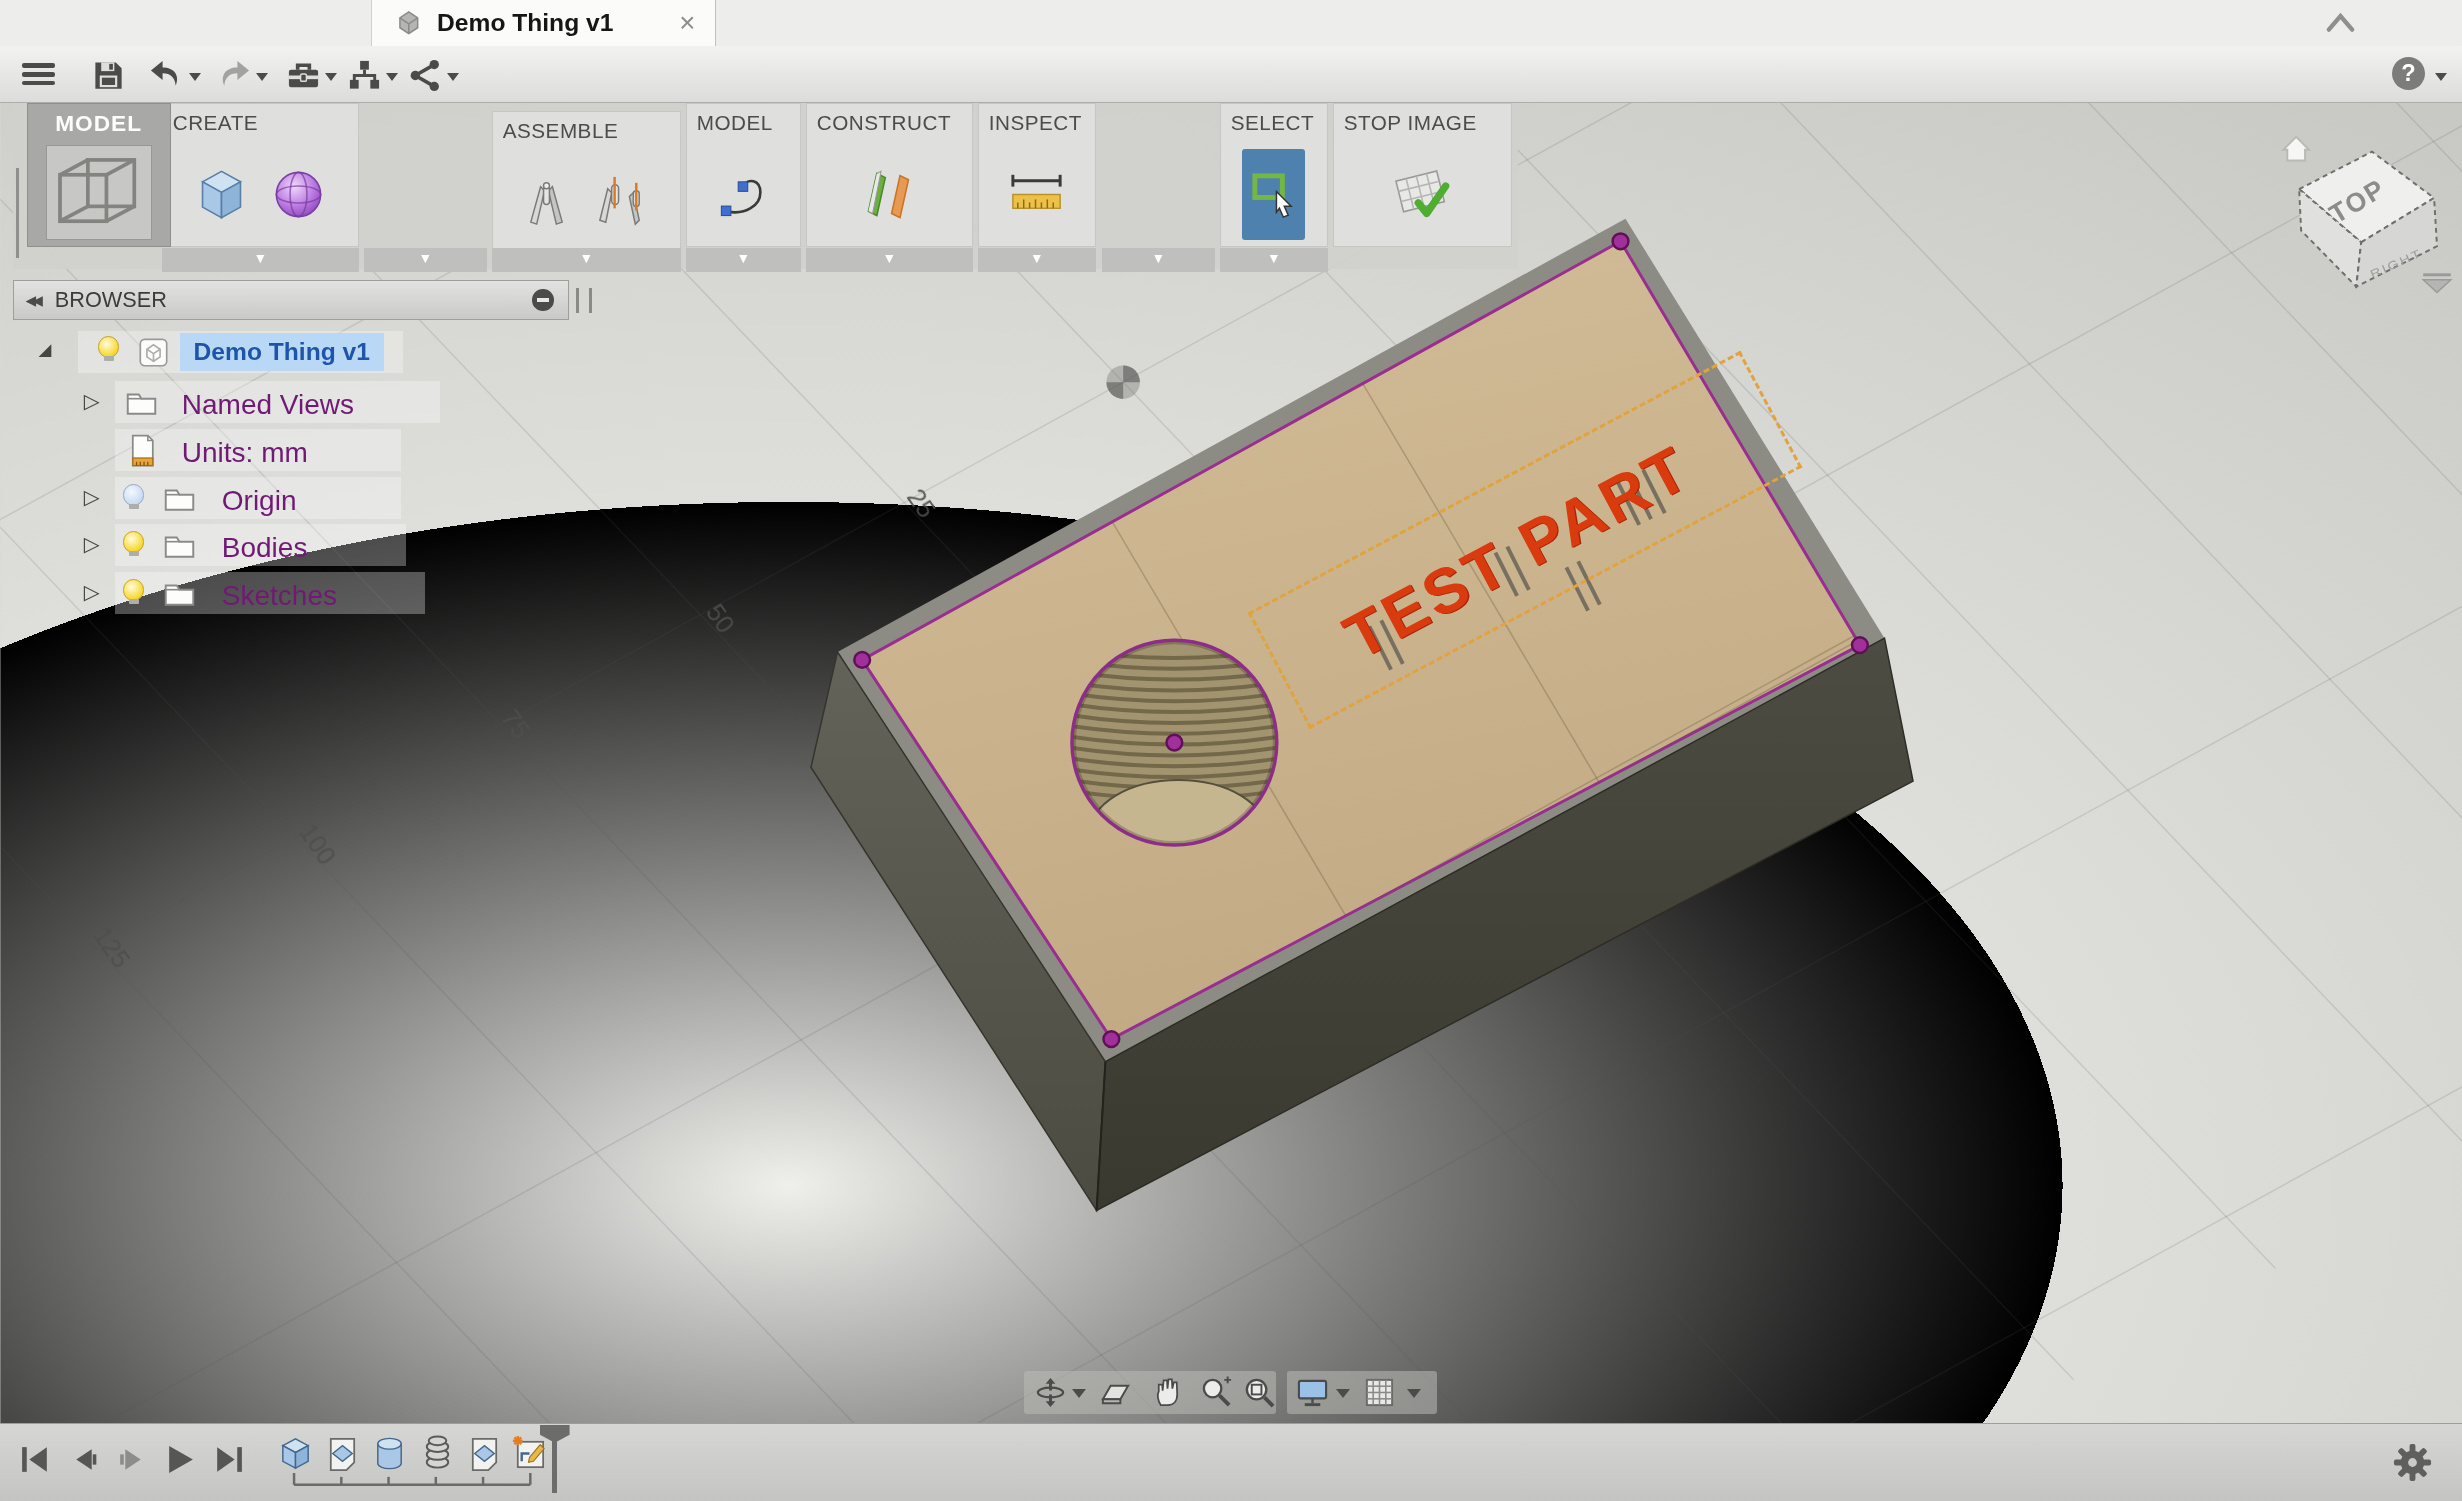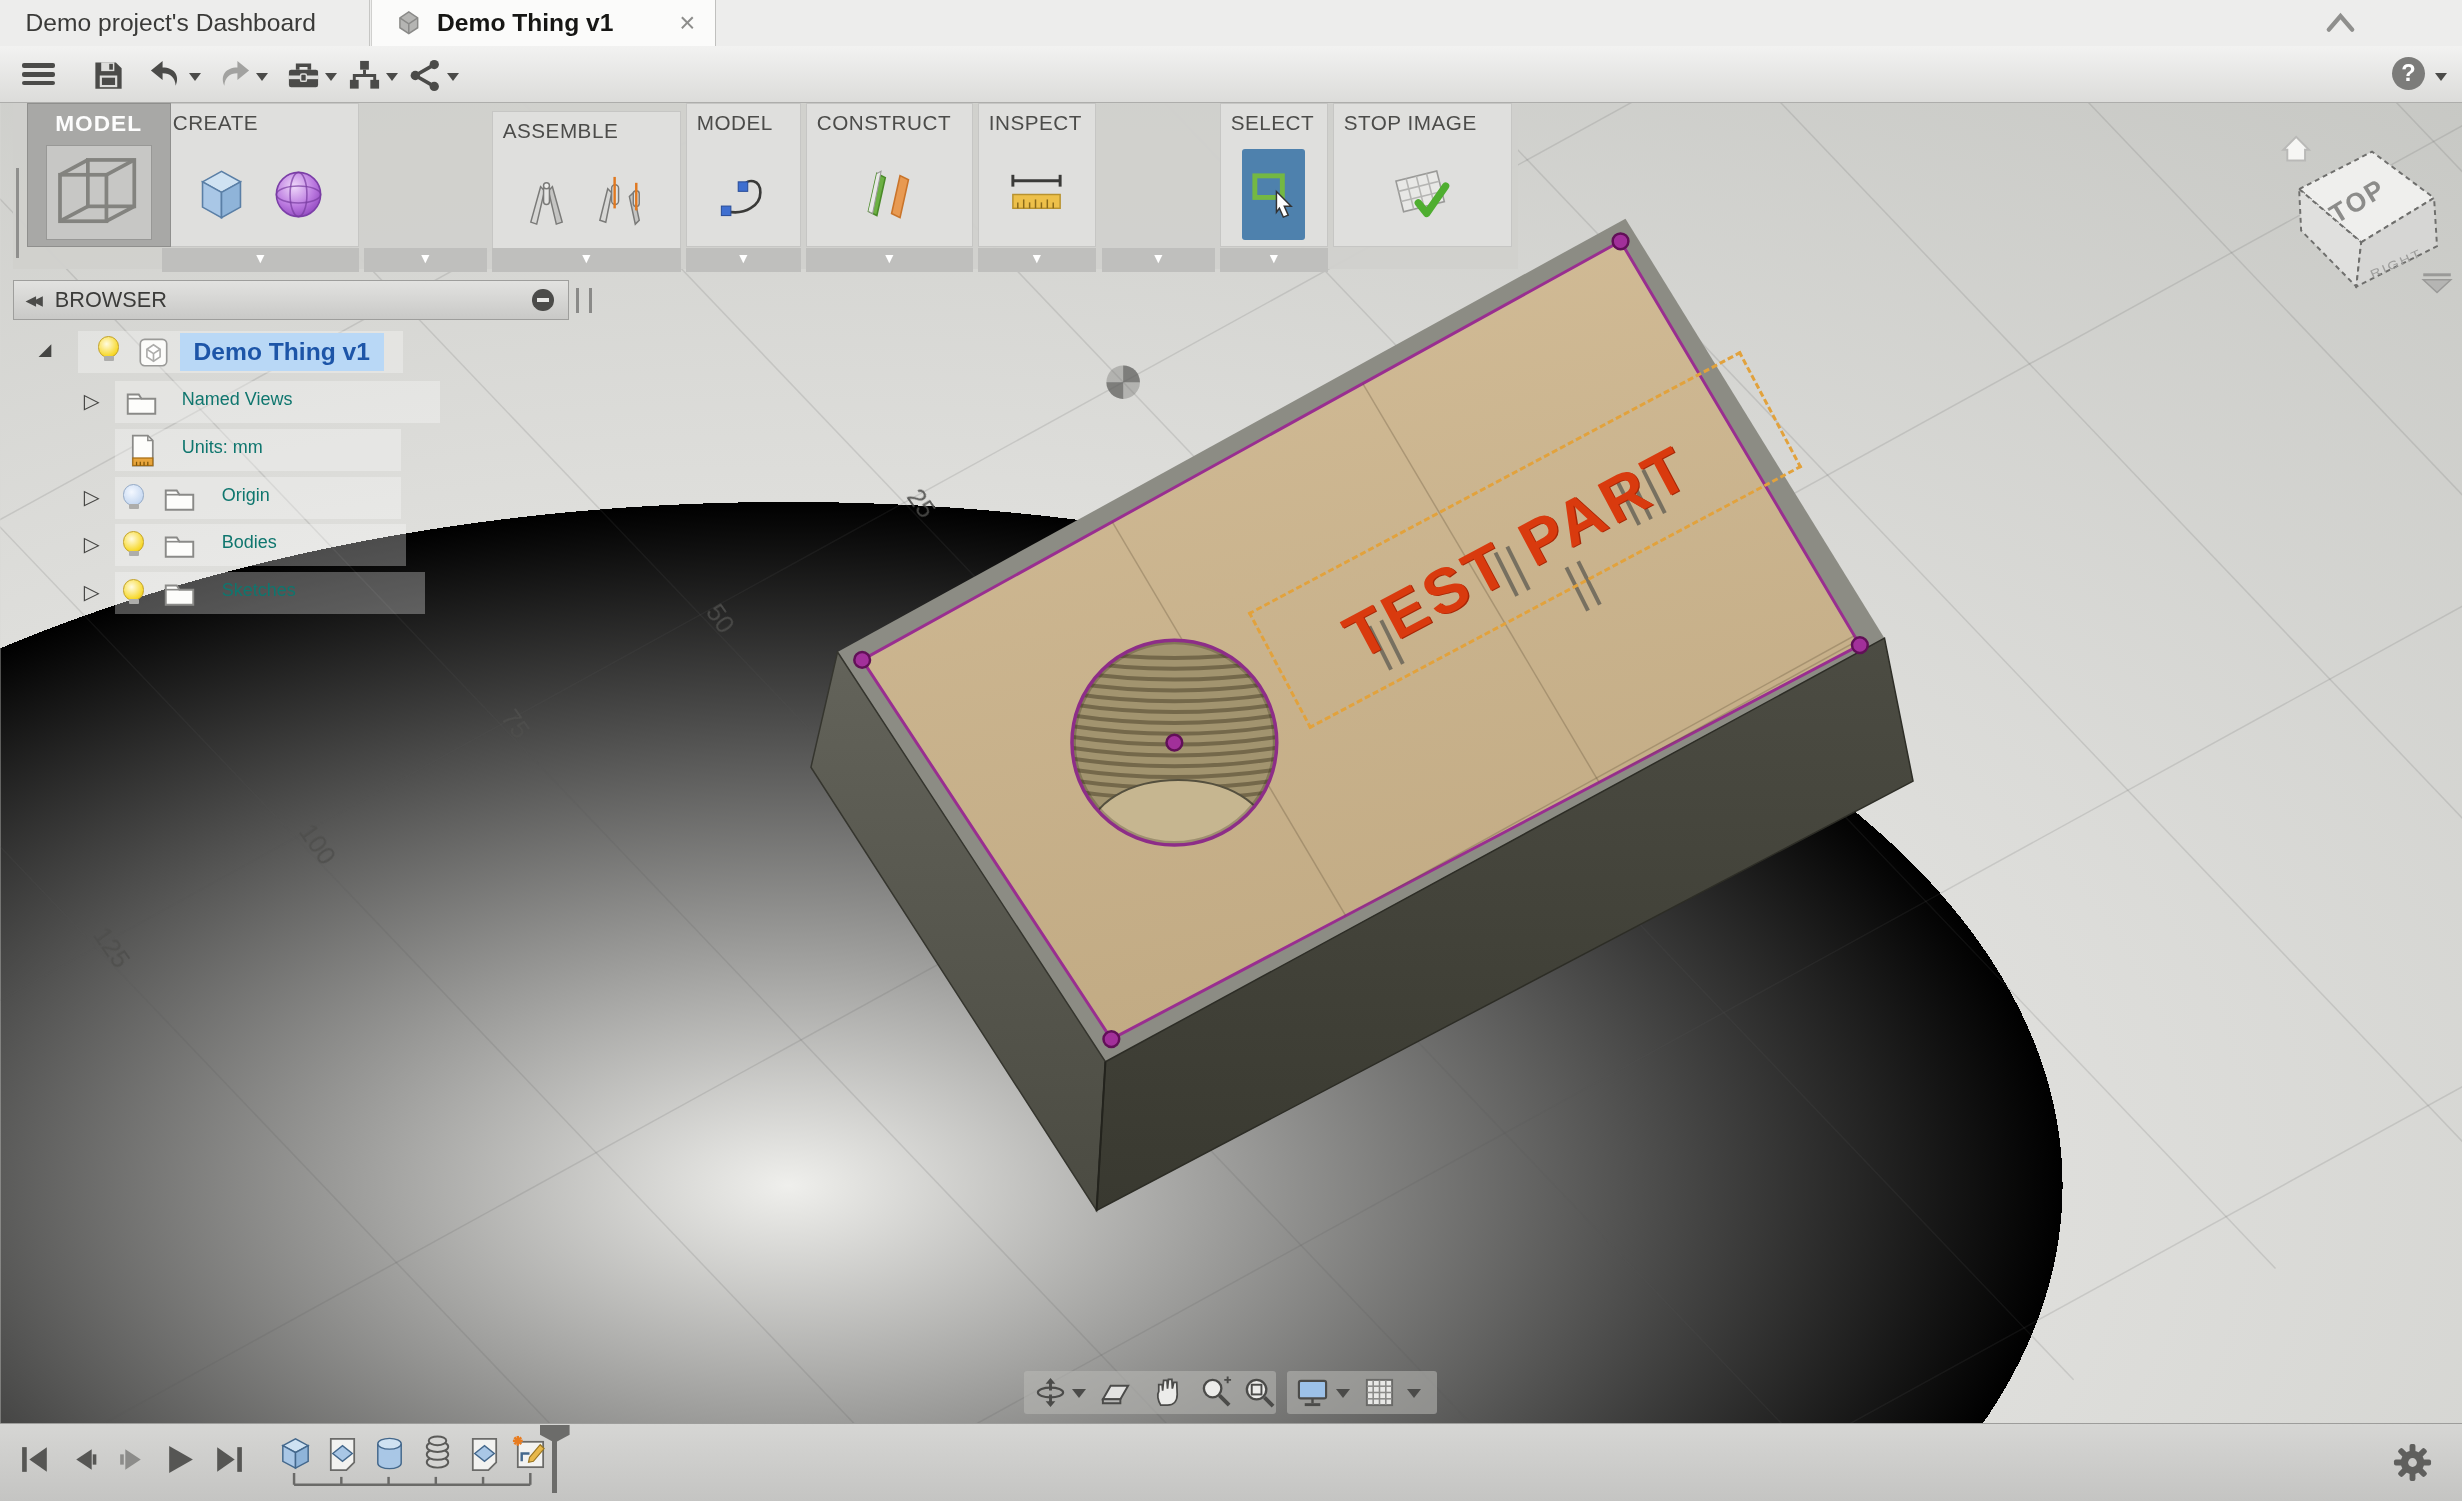--- a/index.html
+++ b/index.html
@@ -38,21 +38,21 @@
   .bheader{left:0;top:0;width:556px;height:40px;background:linear-gradient(#e2e2e0,#c9c9c7);
            border:1px solid #9e9e9c;box-sizing:border-box;display:flex;align-items:center;}
   .bcollapse{margin-left:11.8px;font-size:13.8px;color:#4b4b49;letter-spacing:-3.9px;}
   .btitle{margin-left:15.8px;font-size:21.7px;color:#3c3c3a;}
   .bminus{margin-left:auto;margin-right:13.8px;width:21.7px;height:21.7px;border-radius:50%;background:#4b4b49;position:relative;}
   .bminus div{position:absolute;left:4.9px;top:8.9px;width:11.8px;height:3.9px;background:#e8e8e6;}
   .bgrip{left:563px;top:7.9px;width:9.9px;height:25.6px;border-left:3px solid #8a8a88;border-right:3px solid #8a8a88;}
   .trow{left:0;height:45px;width:591px;}
   .tchip{position:absolute;top:1px;height:42px;background:rgba(255,255,255,0.30);}
   .tarrow{position:absolute;top:8.9px;font-size:20.7px;color:#45454 3;color:#454543;}
-  .tlabeltxt{position:absolute;top:8.9px;font-size:18px;color:#0f766e;white-space:nowrap;}
+  .tlabeltxt{position:absolute;top:8.9px;font-size:28px;color:#701a75;white-space:nowrap;}
   .rootsel{position:absolute;left:167px;top:3px;background:#b9d8f6;padding:4.9px 13.8px;font-size:24.6px;font-weight:bold;color:#1d55a8;white-space:nowrap;}
   .bulb{position:absolute;width:19.7px;height:19.7px;border-radius:50%;}
   .bulb:after{content:"";position:absolute;left:4.9px;top:18.7px;width:9.9px;height:5.9px;background:#adadab;border-radius:1px;}
   .bulb.on{background:radial-gradient(circle at 40% 35%,#fffbe0,#f7d829 70%,#dcb51a);border:1px solid #c3a122;}
   .bulb.off{background:radial-gradient(circle at 40% 35%,#f4f8ff,#c8daf2 70%,#a9c2e2);border:1px solid #93a9c6;}
   
   .dashrect{left:1525px;top:540px;width:552px;height:126px;border:3px dashed #e2a23c;
             transform:translate(-50%,-50%) rotate(-28deg);z-index:5;}
   .parttext{left:1517px;top:552px;transform:translate(-50%,-50%) rotate(-28deg);z-index:6;
             font-size:63px;font-weight:bold;letter-spacing:3.9px;color:#d93a0e;white-space:nowrap;
@@ -222,23 +222,20 @@
         <line x1="2460" y1="279" x2="2488" y2="279" stroke="#9a9a98" stroke-width="3"></line>
         <path d="M2460,284 L2488,284 L2474,297 Z" fill="#b5b5b3" stroke="#9a9a98" stroke-width="1.5"></path>
       </g>
     </g>
   </svg>
 
   <div class="ab dashrect"></div>
   <div class="ab parttext">TEST PART</div>
 
   <div class="ab tabbar">
-    <div class="ab tab tab1">
-      <span>Demo project's Dashboard</span>
-    </div>
     <div class="ab tab tab2">
       <svg width="29.6" height="29.6" viewBox="0 0 30 30">
         <path d="M6,10 L15,4 L24,10 L24,20 L15,26 L6,20 Z" fill="#b5b5b3" stroke="#8a8a88" stroke-width="1.5"></path>
         <path d="M6,10 L15,16 L24,10 M15,16 L15,26" fill="none" stroke="#8a8a88" stroke-width="1.5"></path>
       </svg>
       <span class="tlabel">Demo Thing v1</span>
       <span class="tab-close">×</span>
     </div>
     <svg class="ab" style="left:2323px;top:9.9px;" width="35" height="25.6" viewBox="0 0 36 26">
       <polyline points="6,20 18,6 30,20" fill="none" stroke="#8f8f8d" stroke-width="4.5" stroke-linecap="round"></polyline>

